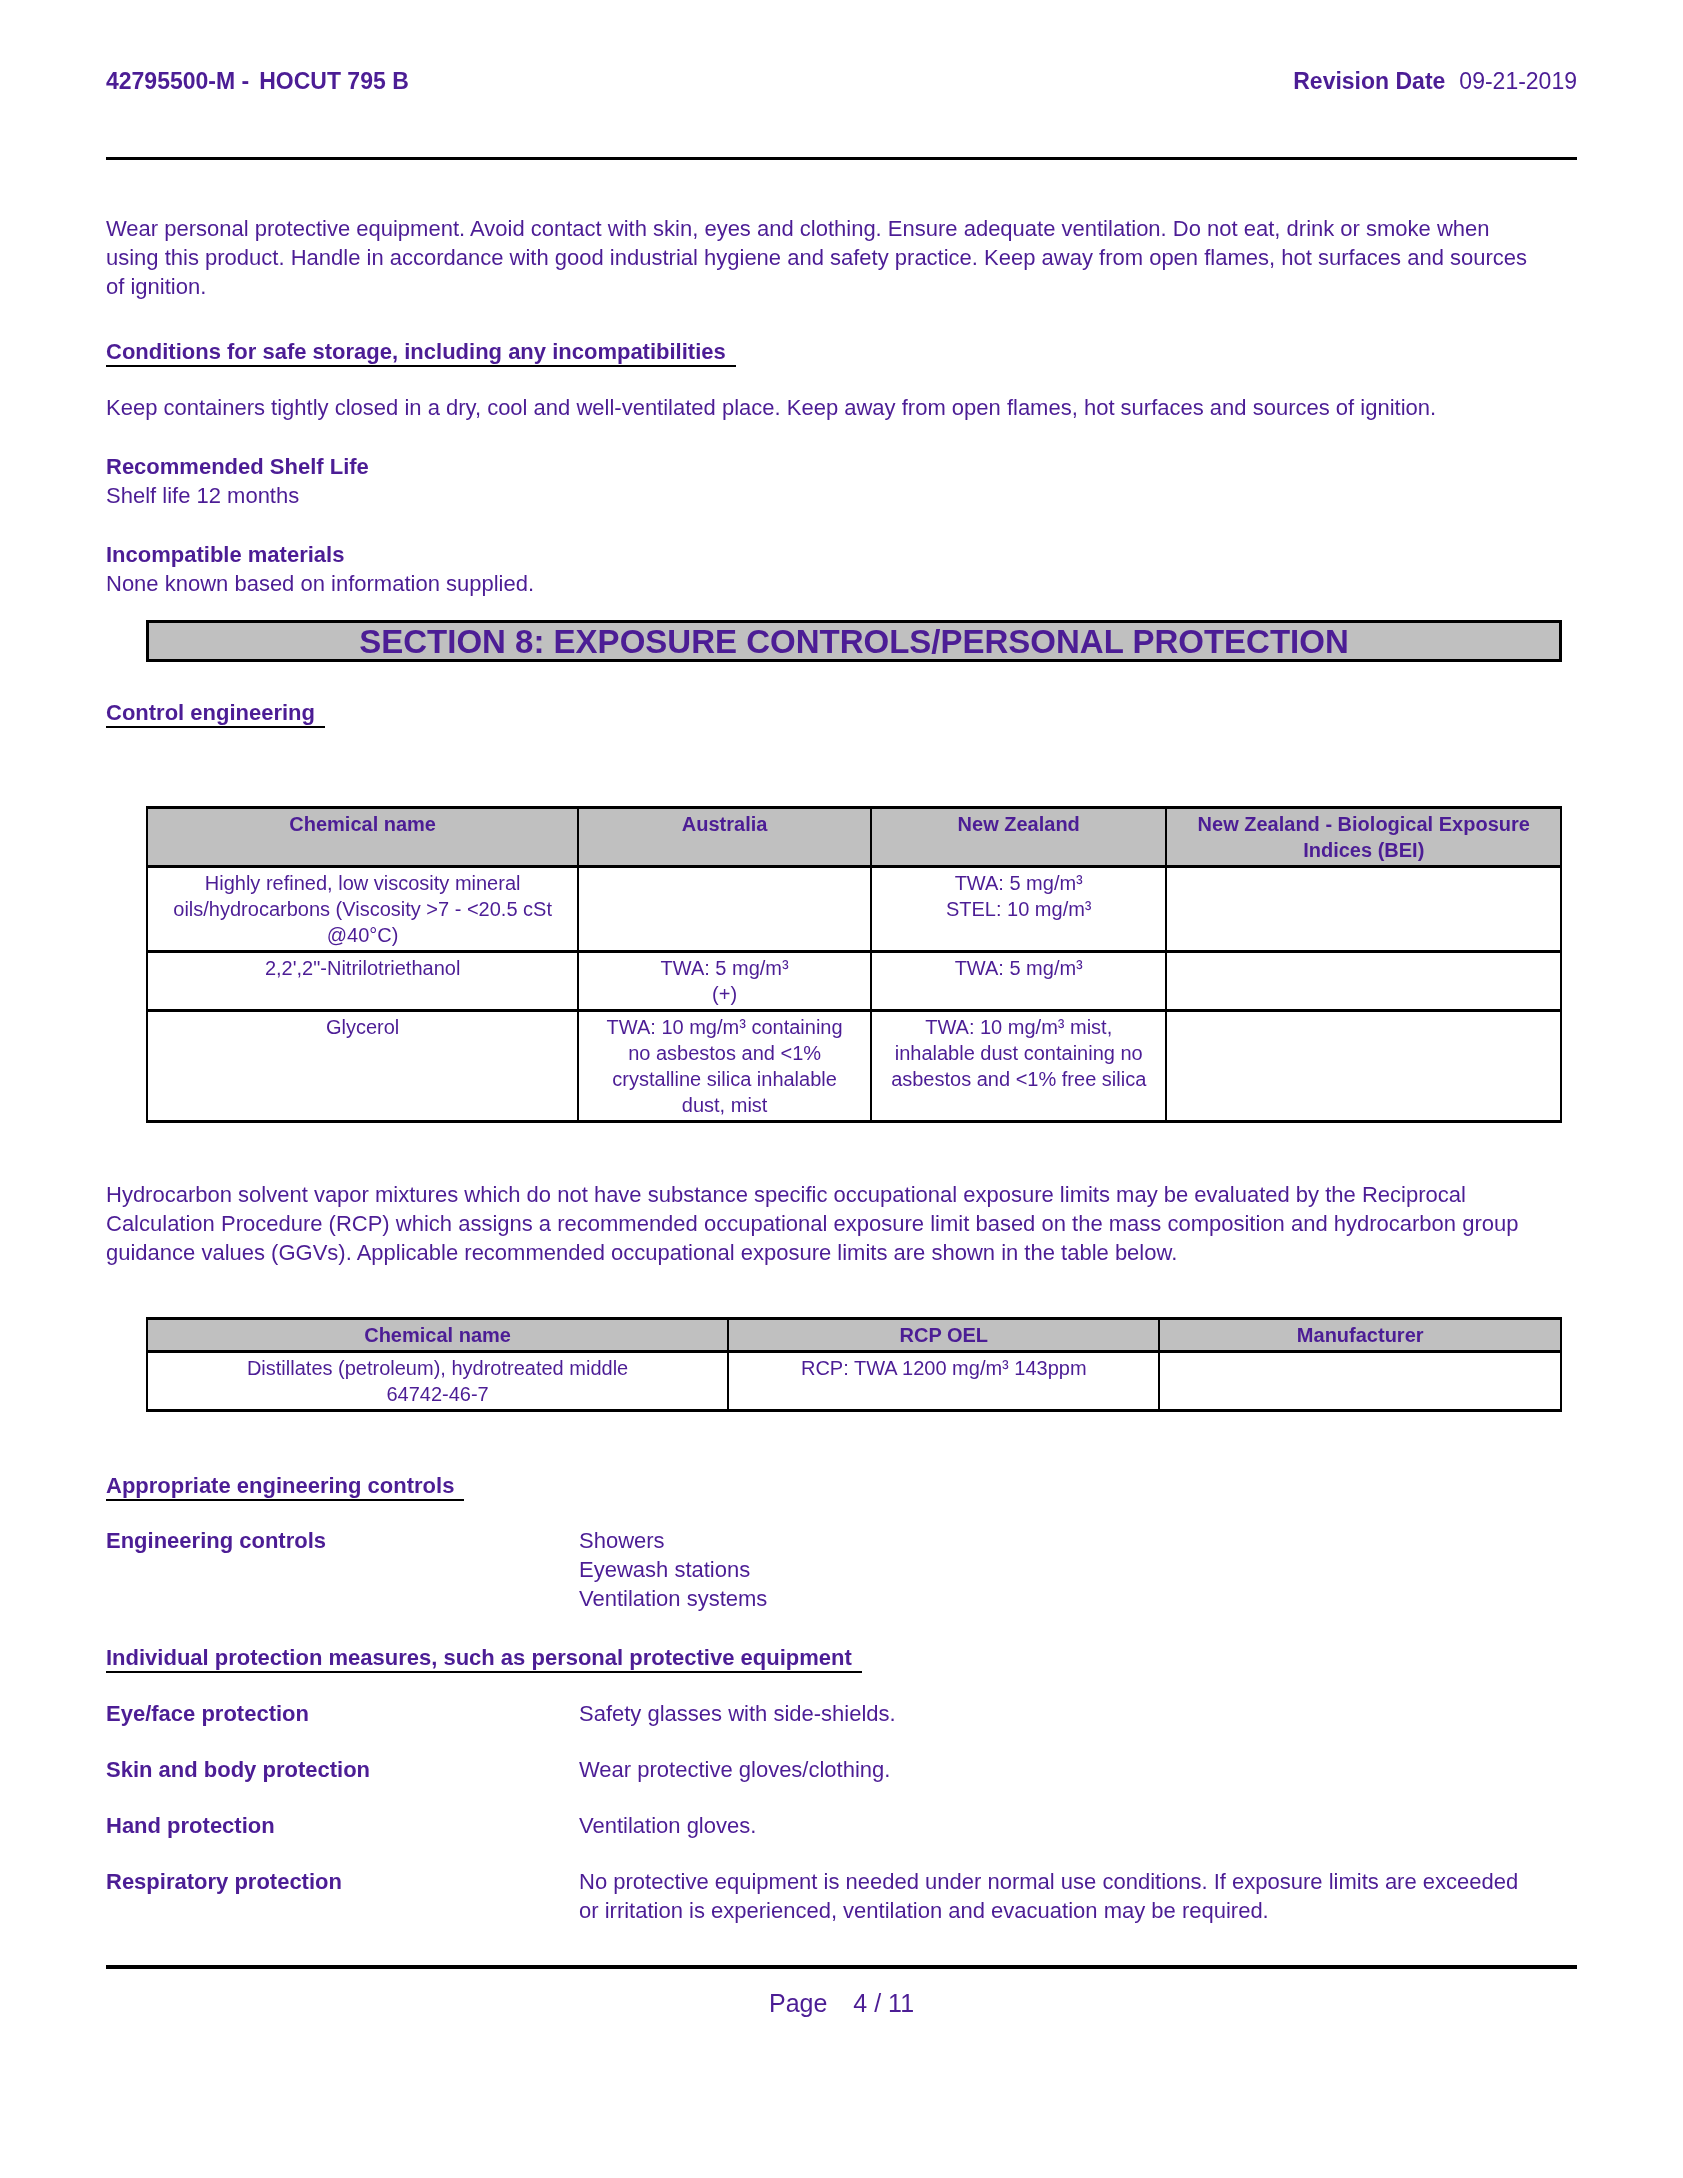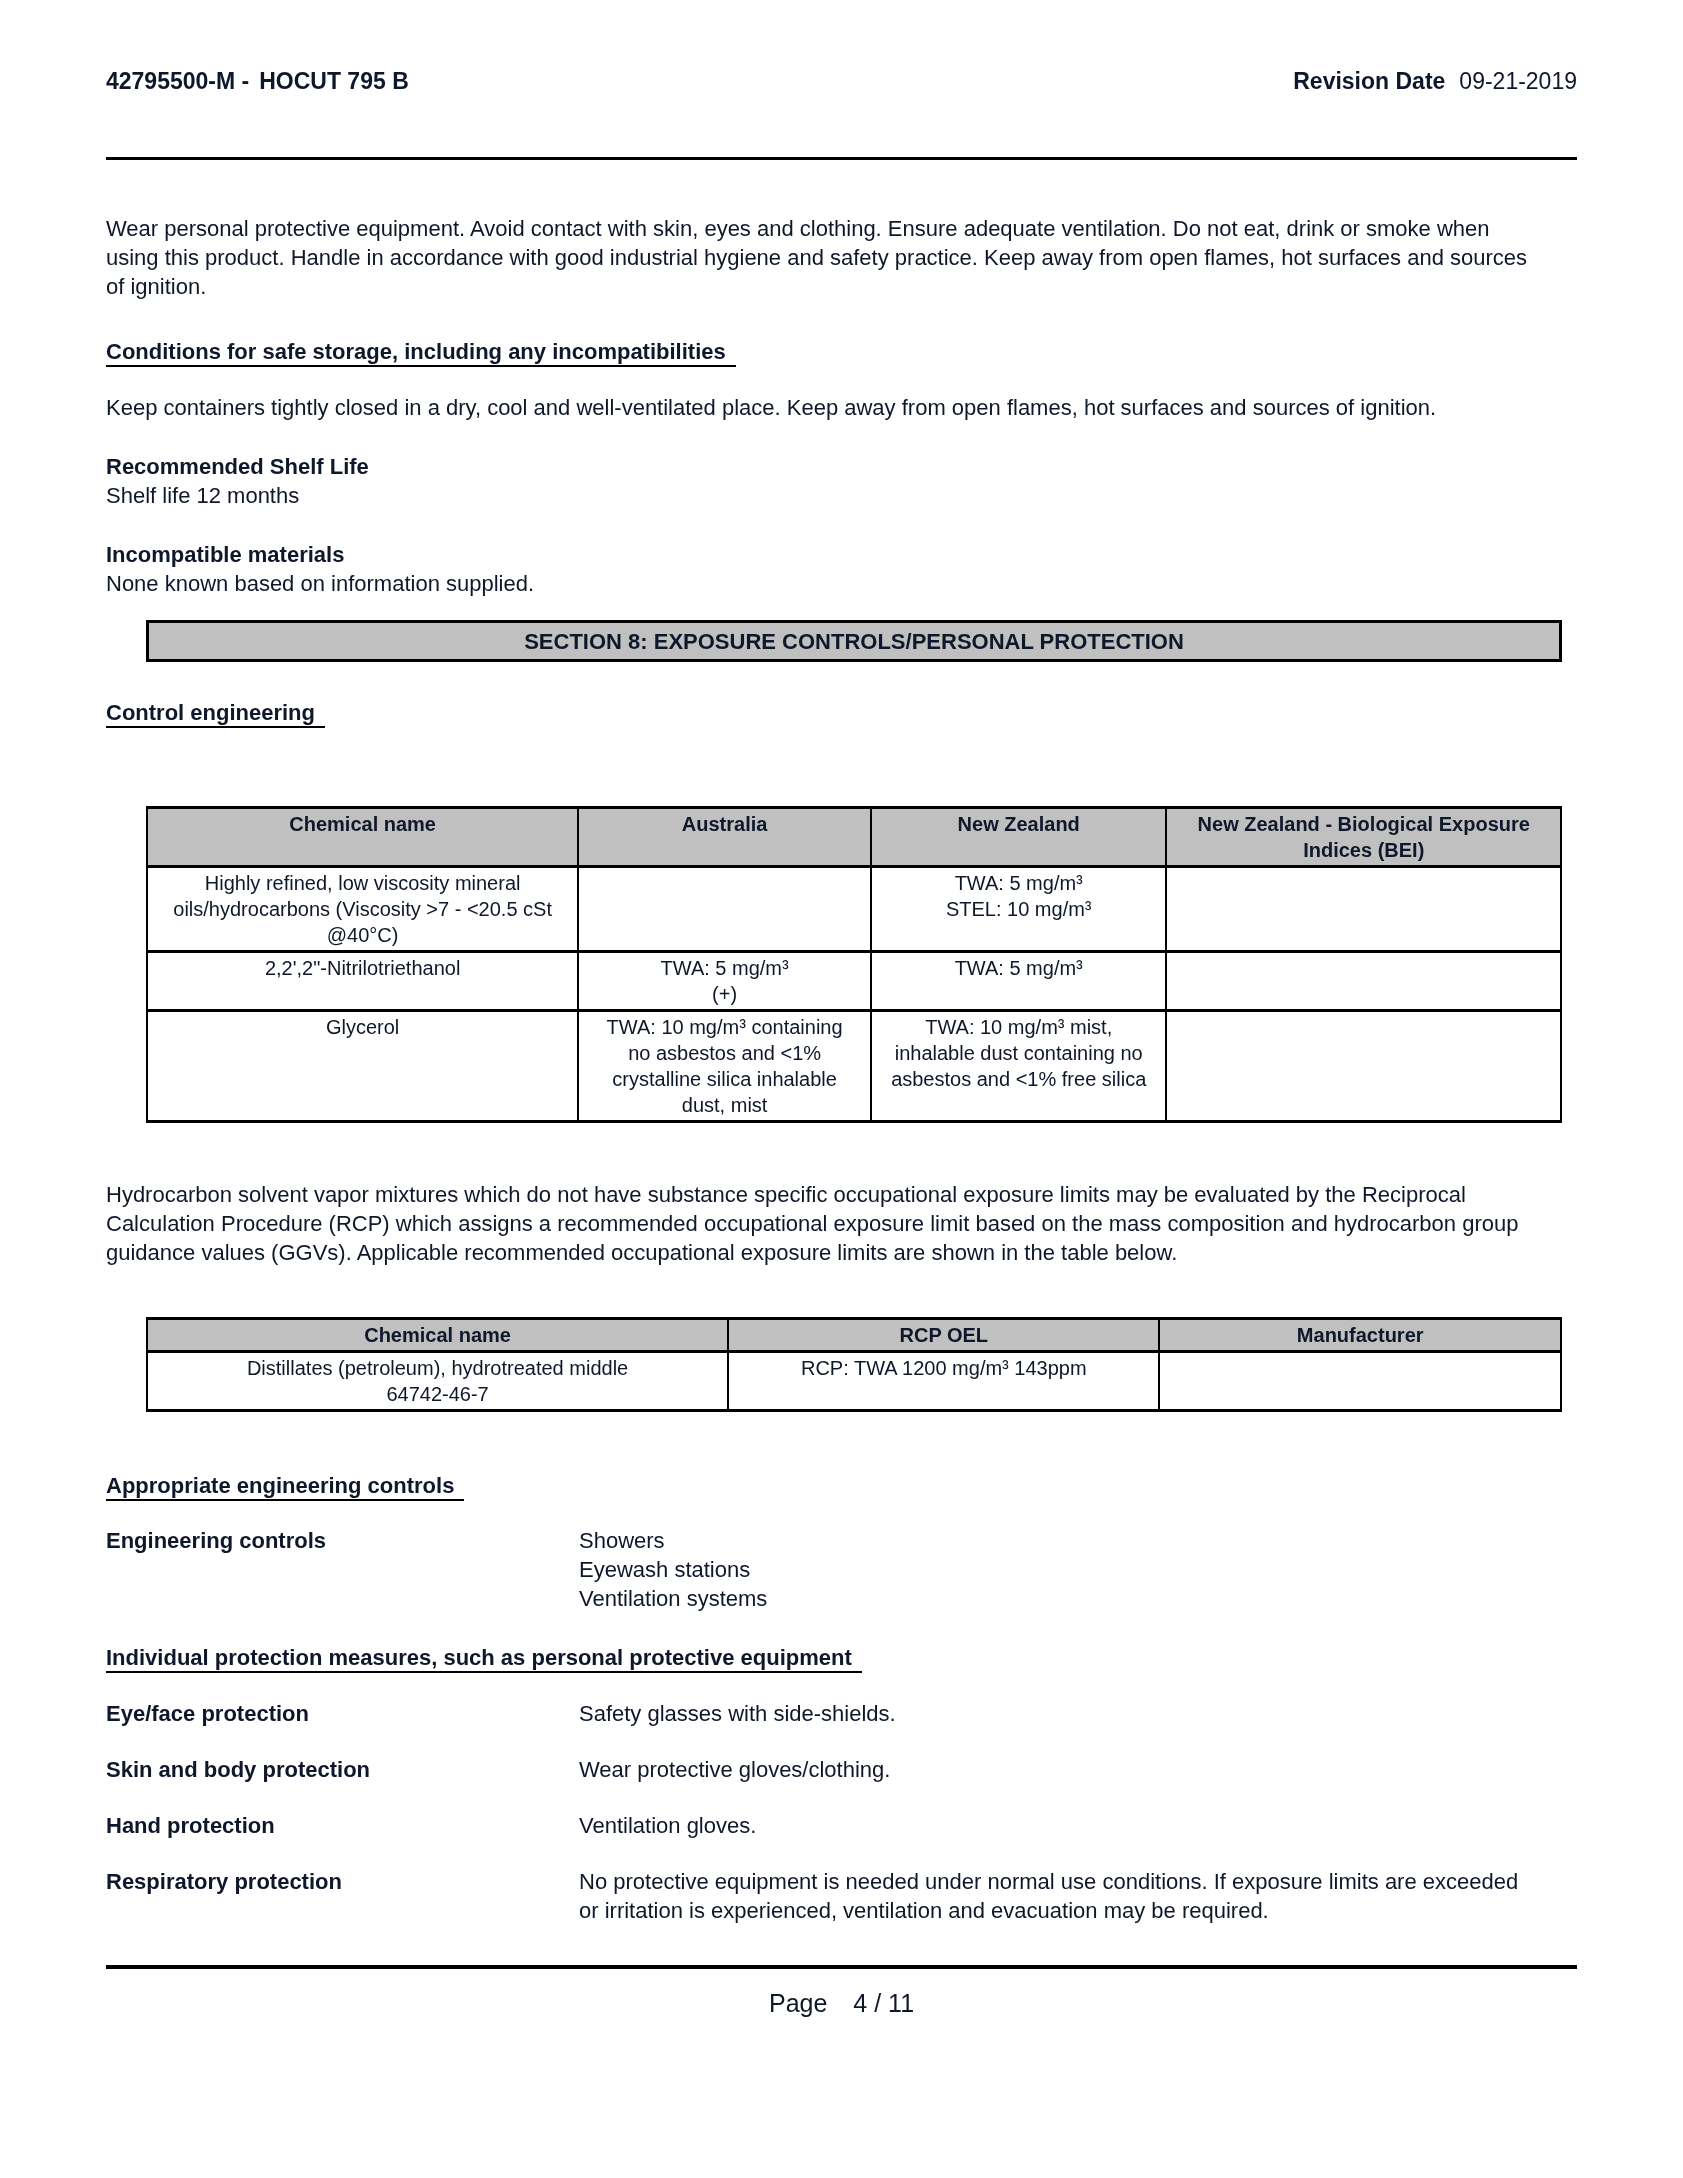--- a/index.html
+++ b/index.html
@@ -3,21 +3,21 @@
 <meta charset="utf-8">
 <style>
   * { margin: 0; padding: 0; box-sizing: border-box; }
   html, body { background: #ffffff; }
   .page {
     position: relative;
     width: 1683px;
     height: 2178px;
     background: #ffffff;
     font-family: "Liberation Sans", "DejaVu Sans", sans-serif;
-    color: #0f172a;
+    color: #4c1d95;
     font-size: 22px;
     line-height: 29px;
     padding: 0 106px;
     overflow: hidden;
   }
   
   .doc-header {
     padding-top: 67px;
     display: flex;
     justify-content: space-between;
@@ -48,21 +48,21 @@
     margin-top: 22px;
     margin-left: 40px;
     width: 1416px;
     height: 42px;
     background: #c0c0c0;
     border: 3px solid #000;
     display: flex;
     align-items: center;
     justify-content: center;
     font-weight: bold;
-    font-size: 22px;
+    font-size: 33px;
   }
 
   table.sds {
     margin-top: 79px;
     margin-left: 40px;
     width: 1416px;
     border-collapse: collapse;
     font-size: 20px;
     line-height: 26px;
     table-layout: fixed;

